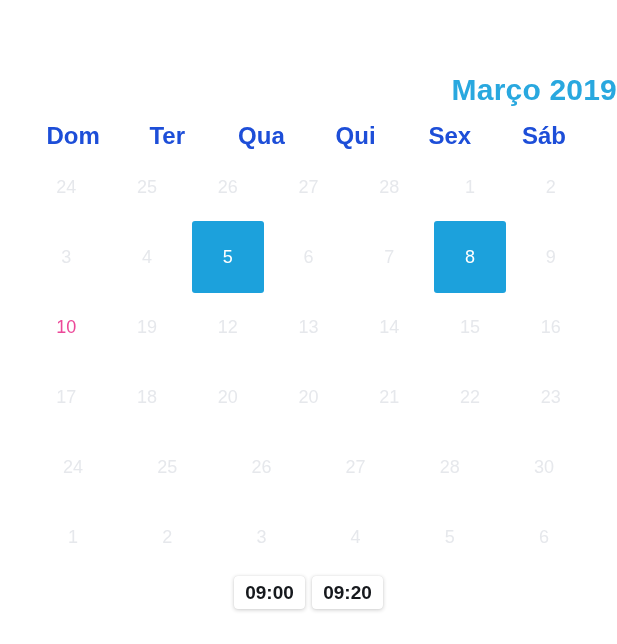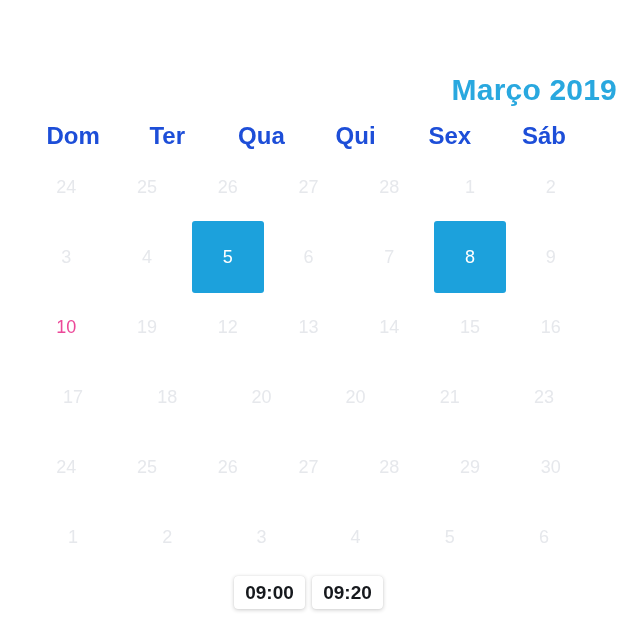--- a/index.html
+++ b/index.html
@@ -226,41 +226,41 @@
           <div class="dp-cell">
             <div class="dp-day is-disabled">20</div>
           </div>
           <div class="dp-cell">
             <div class="dp-day is-disabled">20</div>
           </div>
           <div class="dp-cell">
             <div class="dp-day is-disabled">21</div>
           </div>
           <div class="dp-cell">
+            <div class="dp-day is-disabled">22</div>
+          </div>
+          <div class="dp-cell">
             <div class="dp-day is-disabled">23</div>
           </div>
         </div>
         <div class="dp-row">
           <div class="dp-cell">
             <div class="dp-day is-disabled">24</div>
           </div>
           <div class="dp-cell">
             <div class="dp-day is-disabled">25</div>
           </div>
           <div class="dp-cell">
             <div class="dp-day is-disabled">26</div>
           </div>
           <div class="dp-cell">
             <div class="dp-day is-disabled">27</div>
           </div>
           <div class="dp-cell">
             <div class="dp-day is-disabled">28</div>
-          </div>
-          <div class="dp-cell">
-            <div class="dp-day is-disabled">29</div>
           </div>
           <div class="dp-cell">
             <div class="dp-day is-disabled">30</div>
           </div>
         </div>
         <div class="dp-row">
           <div class="dp-cell">
             <div class="dp-day is-disabled">1</div>
           </div>
           <div class="dp-cell">

